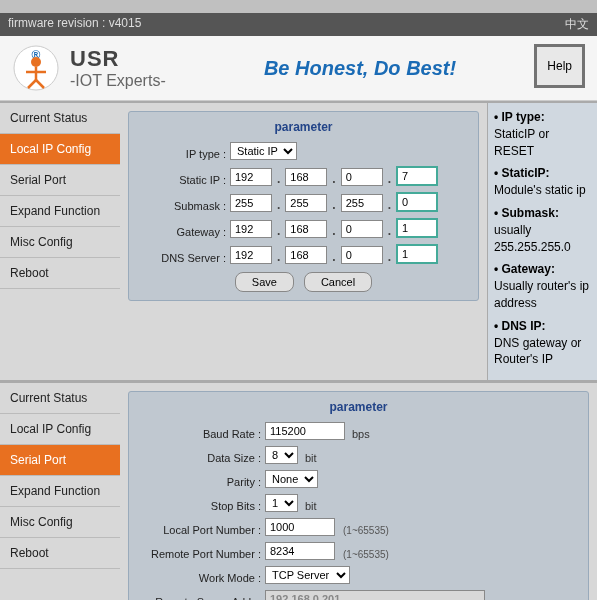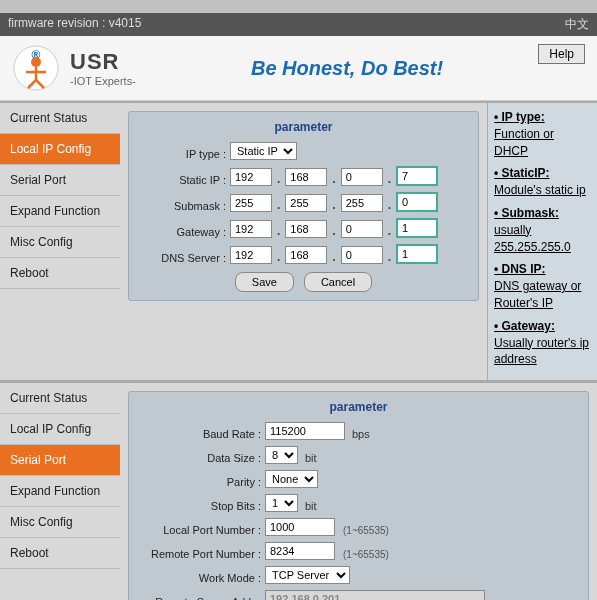--- a/index.html
+++ b/index.html
@@ -33,36 +33,36 @@
       width: 48px;
       height: 48px;
     }
     .brand-text h1 {
       font-size: 22px;
       font-weight: bold;
       color: #444;
       letter-spacing: 1px;
     }
     .brand-text .tagline {
-      font-size: 11px;
+      font-size: 16px;
       color: #666;
     }
     .slogan {
       font-size: 20px;
       font-weight: bold;
       color: #1a6bb5;
       font-style: italic;
       margin-left: 20px;
       flex: 1;
       text-align: center;
     }
     .help-area {
       background: #e8e8e8;
-      border: 1px solid #737373;
-      padding: 2px 10px;
+      border: 3px solid #737373;
+      padding: 12px 10px;
       font-size: 12px;
       align-self: flex-start;
       text-align: center;
     }
 
     
     .section-block {
       display: flex;
       background: #d0d0d0;
       border-top: 2px solid #aaa;
@@ -96,21 +96,20 @@
     .help-panel {
       width: 110px;
       background: #d0d8e0;
       border-left: 1px solid #aaa;
       padding: 6px;
       font-size: 11px;
       line-height: 1.4;
     }
     .help-panel .help-item {
       margin-bottom: 6px;
-      text-decoration: underline;
     }
     .help-panel .help-item strong {
       color: #000;
     }
 
     
     .param-box {
       background: #c0c8d0;
       border: 1px solid #99aabb;
       border-radius: 3px;
@@ -328,37 +327,37 @@
       <div class="btn-row">
         <button class="btn">Save</button>
         <button class="btn">Cancel</button>
       </div>
     </div>
   </div>
 
   <div class="help-panel">
     <div class="help-item">
       <strong>• IP type:</strong><br>
-      <span>Function or DHCP</span>
+      <span>StaticIP or RESET</span>
     </div>
     <div class="help-item">
       <strong>• StaticIP:</strong><br>
       <span>Module's static ip</span>
     </div>
     <div class="help-item">
       <strong>• Submask:</strong><br>
       <span>usually 255.255.255.0</span>
     </div>
     <div class="help-item">
+      <strong>• Gateway:</strong><br>
+      <span>Usually router's ip address</span>
+    </div>
+    <div class="help-item">
       <strong>• DNS IP:</strong><br>
       <span>DNS gateway or Router's IP</span>
-    </div>
-    <div class="help-item">
-      <strong>• Gateway:</strong><br>
-      <span>Usually router's ip address</span>
     </div>
   </div>
 </div>
 
 <div class="section-block" style="border-top: 3px solid #aaa;">
 
   <div class="sidebar">
     <div class="sidebar-item">Current Status</div>
     <div class="sidebar-item">Local IP Config</div>
     <div class="sidebar-item active">Serial Port</div>

